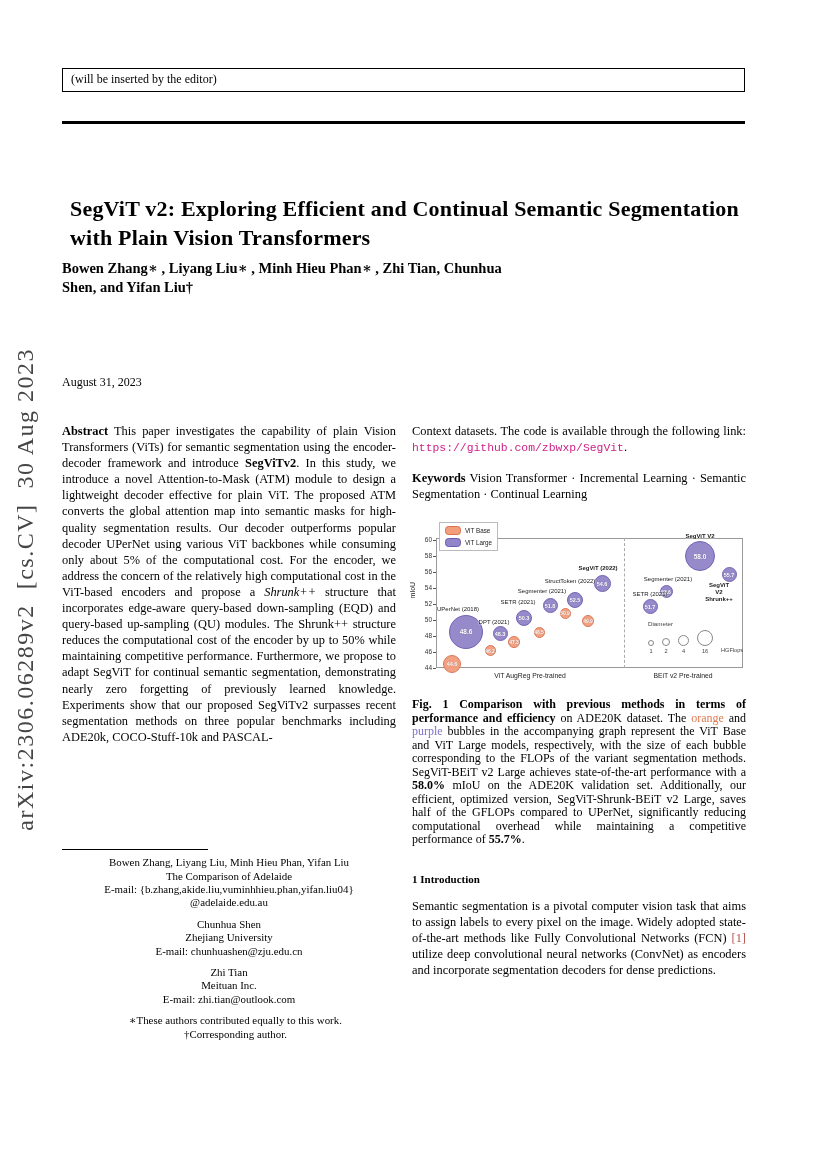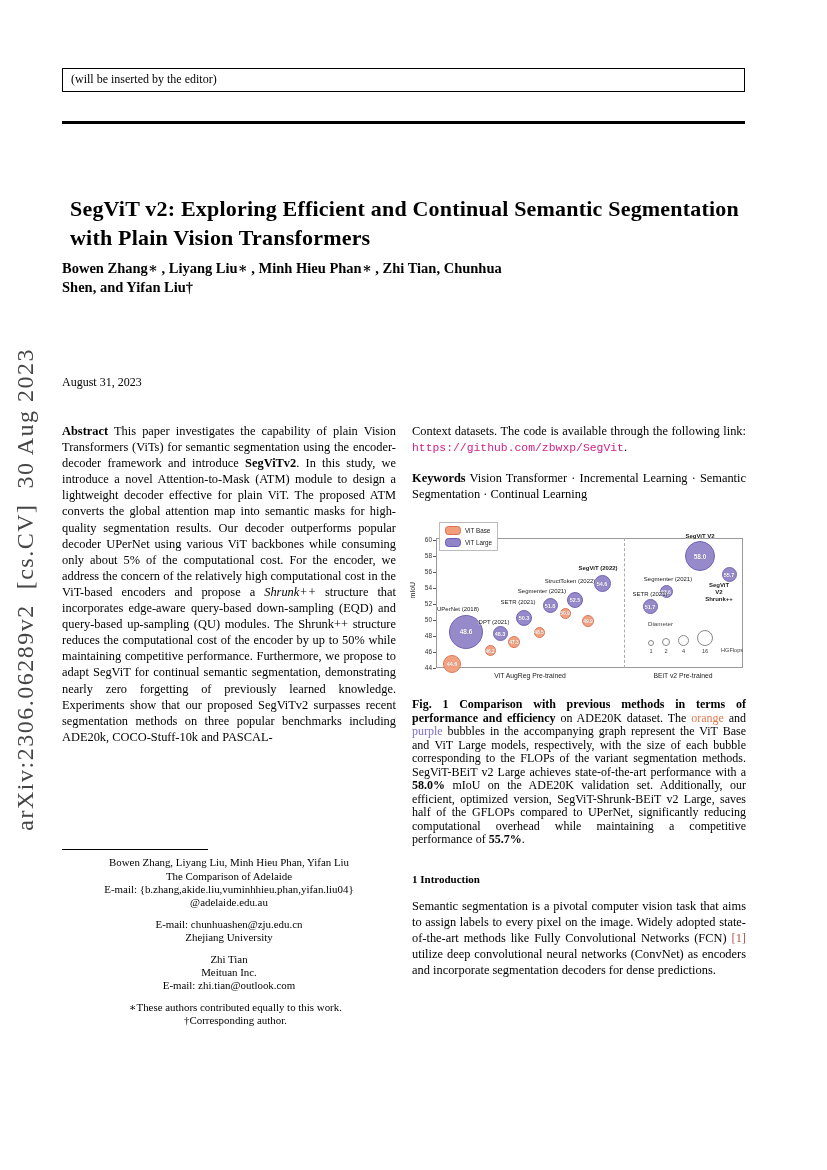--- a/index.html
+++ b/index.html
@@ -202,22 +202,23 @@
 
   <div class="footnotes">
     <div class="fn-rule"></div>
     <div class="fn-group">
       <div>Bowen Zhang, Liyang Liu, Minh Hieu Phan, Yifan Liu</div>
       <div>The Comparison of Adelaide</div>
       <div>E-mail: {b.zhang,akide.liu,vuminhhieu.phan,yifan.liu04}</div>
       <div>@adelaide.edu.au</div>
     </div>
     <div class="fn-group">
+      <div>Chunhua Shen</div>
+      <div>Zhejiang University</div>
       <div>E-mail: chunhuashen@zju.edu.cn</div>
-      <div>Zhejiang University</div>
     </div>
     <div class="fn-group">
       <div>Zhi Tian</div>
       <div>Meituan Inc.</div>
       <div>E-mail: zhi.tian@outlook.com</div>
     </div>
     <div class="fn-note">∗These authors contributed equally to this work.</div>
     <div class="fn-note">†Corresponding author.</div>
   </div>
 

